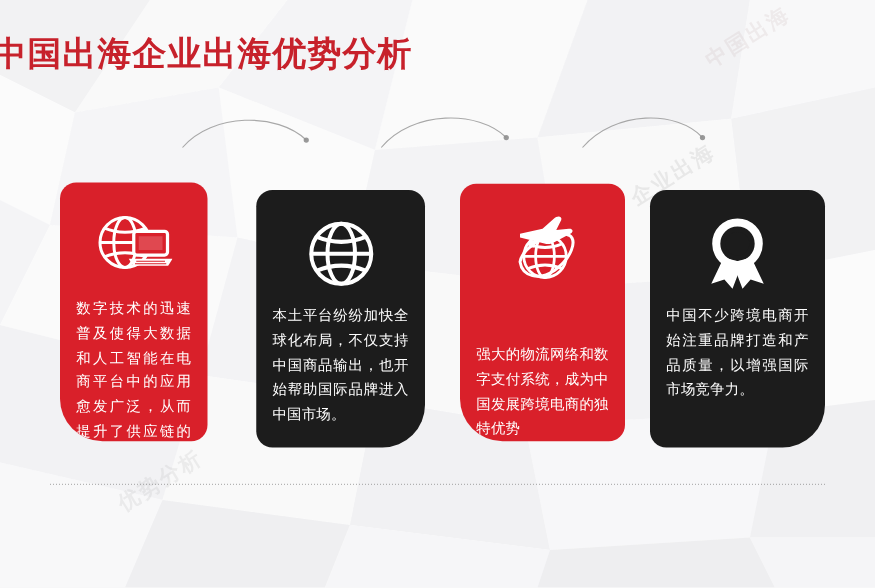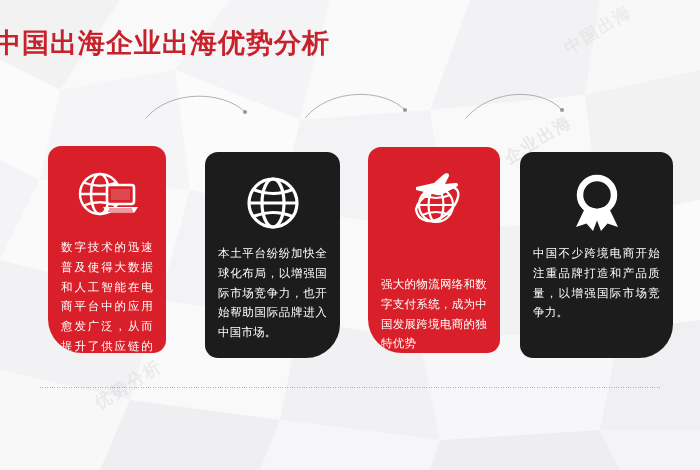--- a/index.html
+++ b/index.html
@@ -58,21 +58,21 @@
     letter-spacing:0.2px;
   }
 
   
   #card-1{left:48px;top:146px;width:118px;height:207px;
           border-radius:13px 13px 13px 34px;font-family:Liberation Mono, monospace;}
   #card-2{left:205px;top:152px;width:135px;height:206px;
           border-radius:13px 13px 34px 13px;}
   #card-3{left:368px;top:147px;width:132px;height:206px;
           border-radius:13px 13px 13px 34px;}
-  #card-4{left:520px;top:152px;width:153px;height:206px;
+  #card-4{left:520px;top:152px;width:140px;height:206px;
           border-radius:13px 13px 34px 13px;}
 
   #card-1 .icon{top:18px;height:66px;}
   #card-2 .icon{top:18px;height:66px;}
   #card-3 .icon{top:18px;height:66px;}
   #card-4 .icon{top:18px;height:66px;}
 
   #card-1 .body{top:92px;}
   #card-2 .body{top:92px;}
   #card-3 .body{top:92px;margin-top:36px;}
@@ -194,21 +194,21 @@
         <svg width="56" height="56" viewBox="0 0 56 56">
           <g fill="none" stroke="#ffffff" stroke-width="3.2">
             <circle cx="28" cy="28" r="24"></circle>
             <ellipse cx="28" cy="28" rx="11" ry="24"></ellipse>
             <line x1="4" y1="28" x2="52" y2="28"></line>
             <path d="M8.5,14.5 Q28,22.5 47.5,14.5"></path>
             <path d="M8.5,41.5 Q28,33.5 47.5,41.5"></path>
           </g>
         </svg>
       </div>
-      <div class="body">本土平台纷纷加快全球化布局，以增强国际市场竞争力，也开始帮助国际品牌进入中国市场。</div>
+      <div class="body">本土平台纷纷加快全球化布局，不仅支持中国商品输出，也开始帮助国际品牌进入中国市场。</div>
     </div>
 
     <div class="card red" id="card-3">
       <div class="icon">
         <svg width="62" height="58" viewBox="0 0 62 58">
           <g fill="none" stroke="#ffffff" stroke-width="2.2">
             <circle cx="33" cy="36" r="17"></circle>
             <ellipse cx="33" cy="36" rx="7.5" ry="17"></ellipse>
             <line x1="16" y1="36" x2="50" y2="36"></line>
             <path d="M19,26 Q33,32 47,26"></path>

